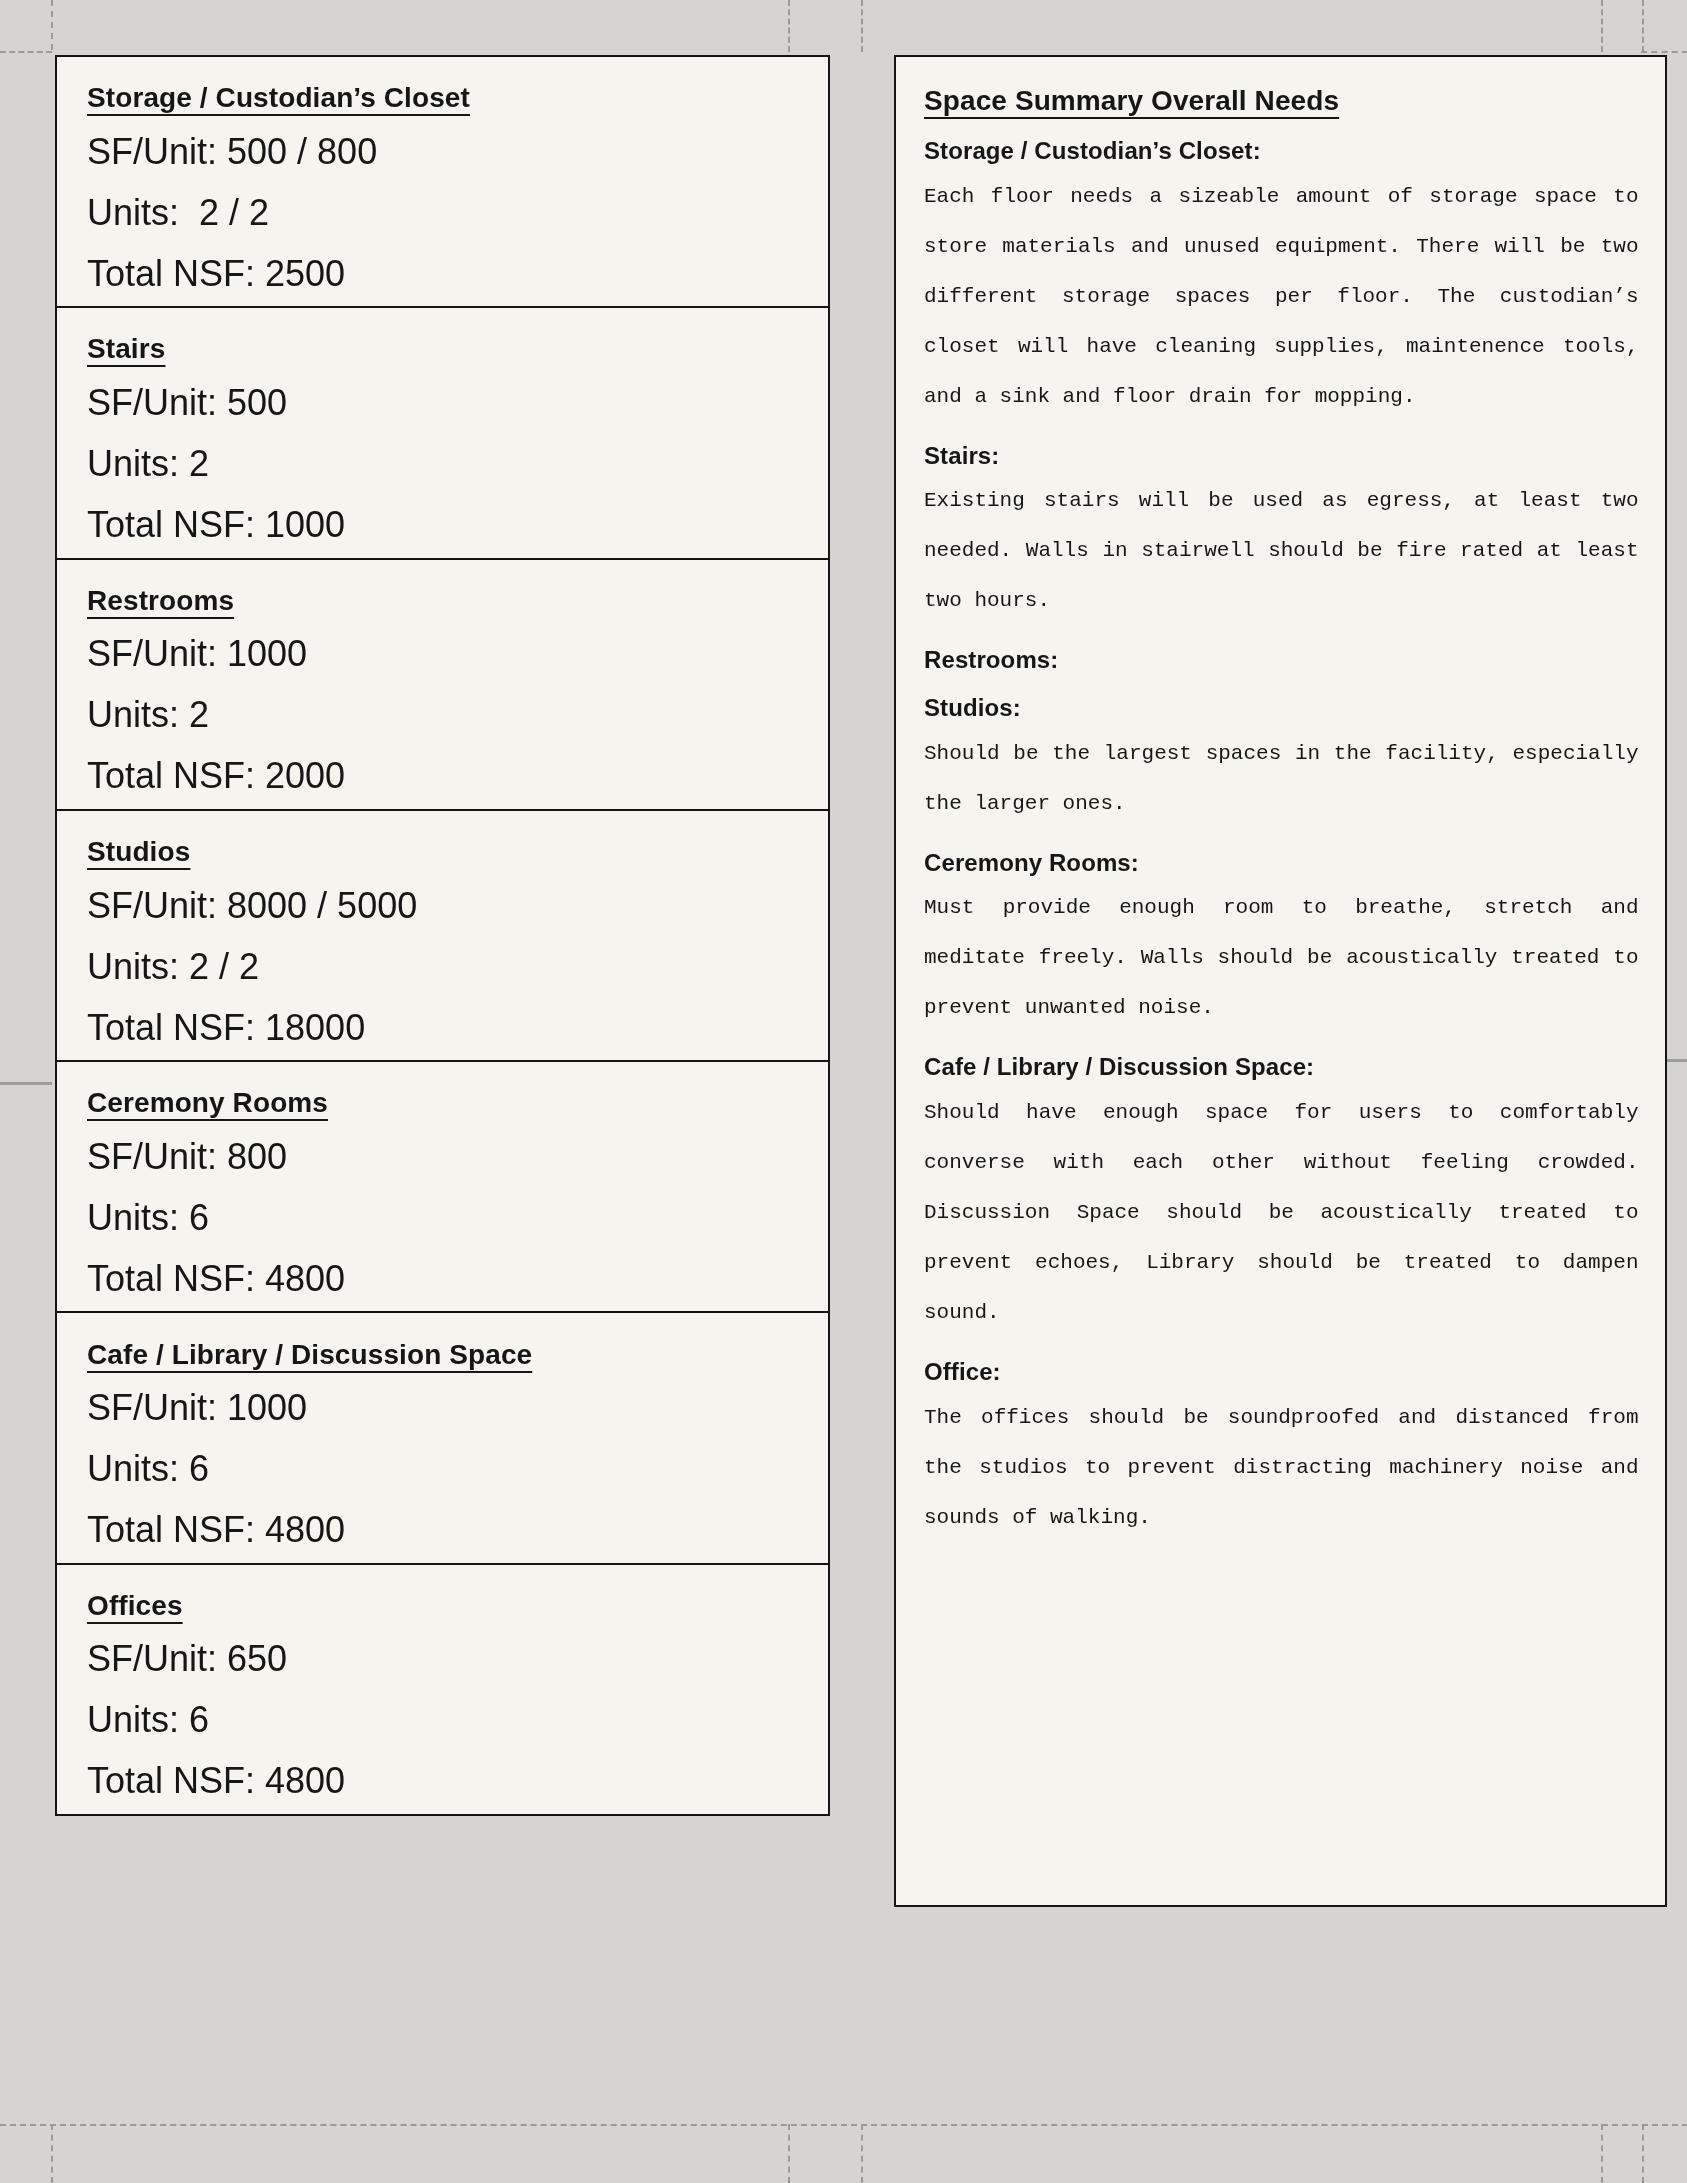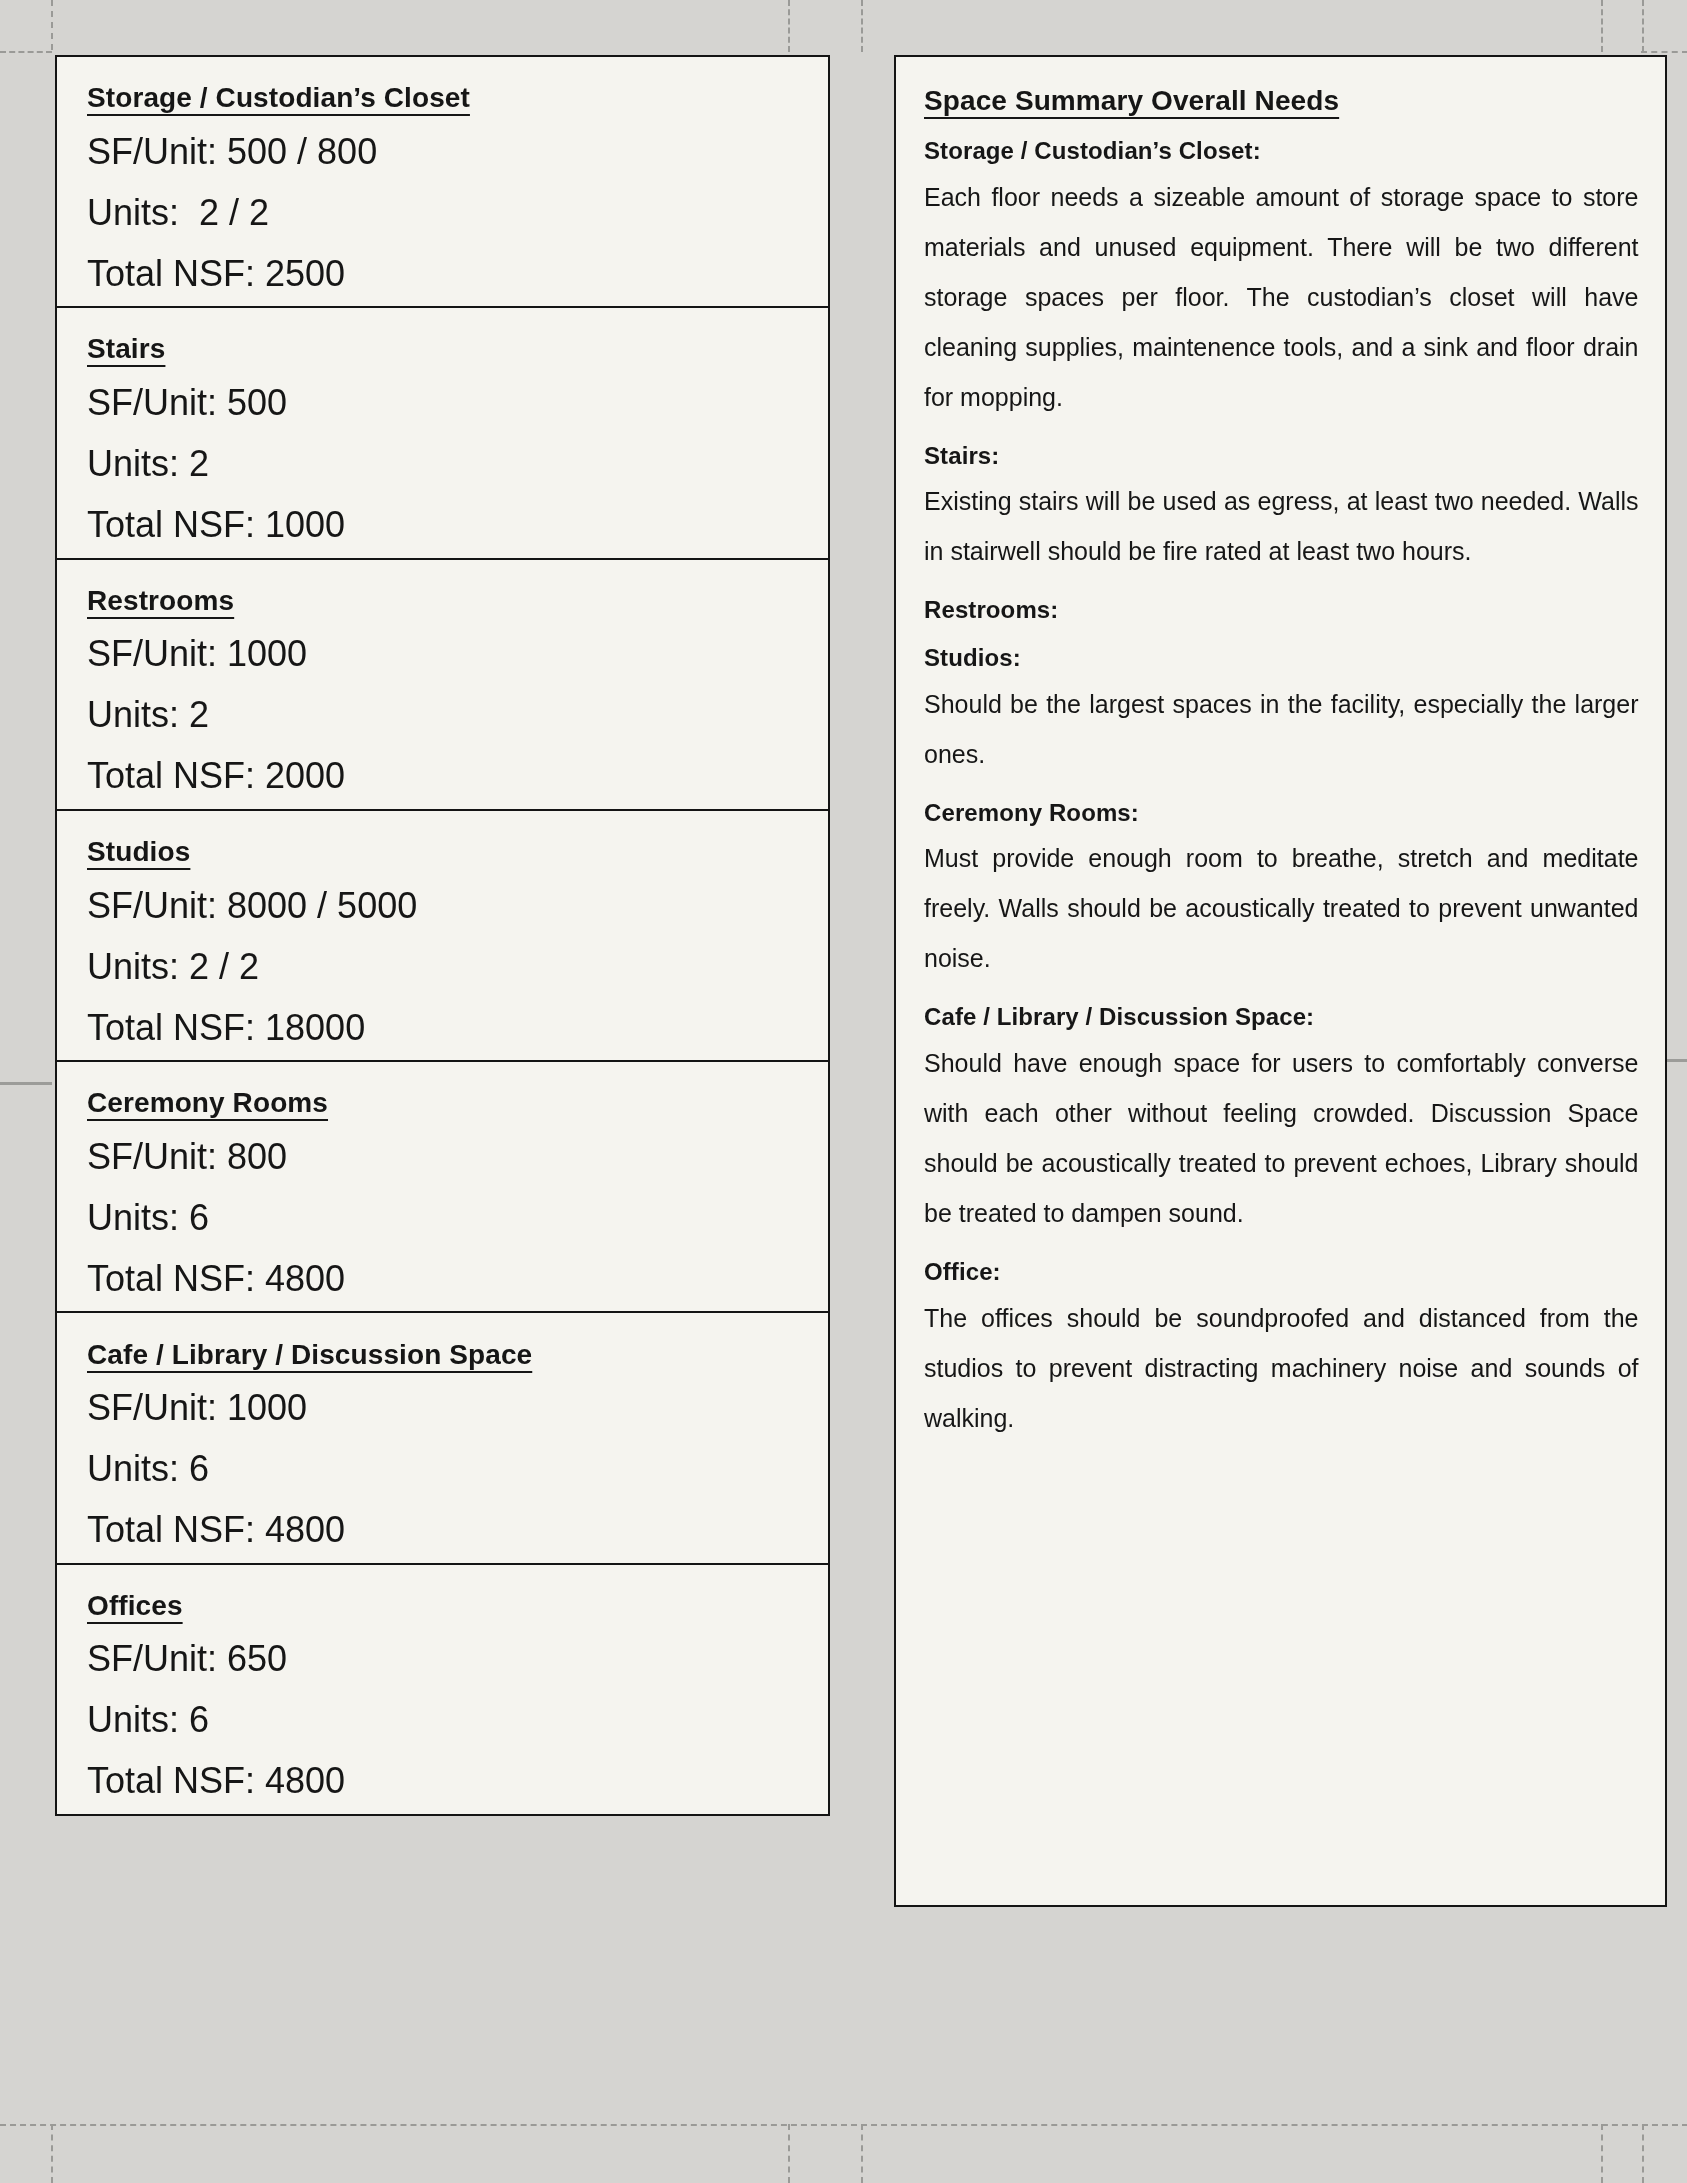--- a/index.html
+++ b/index.html
@@ -64,24 +64,25 @@
     text-decoration-thickness: 2px;
     text-underline-offset: 7.3px;
     letter-spacing: 0.1px;
   }
   .entry h3 {
     font-size: 24px; font-weight: 700;
     margin: 20px 0 6.6px 0;
     letter-spacing: 0.1px;
   }
   .entry p {
-    font-size: 25px;
+    font-size: 21px;
     line-height: 50px;
     margin: 0;
     text-align: justify;
+    font-family: Liberation Mono, monospace;
   }
 </style>
 </head>
 <body>
 
 <div class="gv" style="left:51px; top:0; height:50px;"></div>
 <div class="gv" style="left:51px; top:2124px; height:59px;"></div>
 <div class="gv" style="left:788px; top:0; height:52px;"></div>
 <div class="gv" style="left:788px; top:2124px; height:59px;"></div>
 <div class="gv" style="left:861px; top:0; height:52px;"></div>

